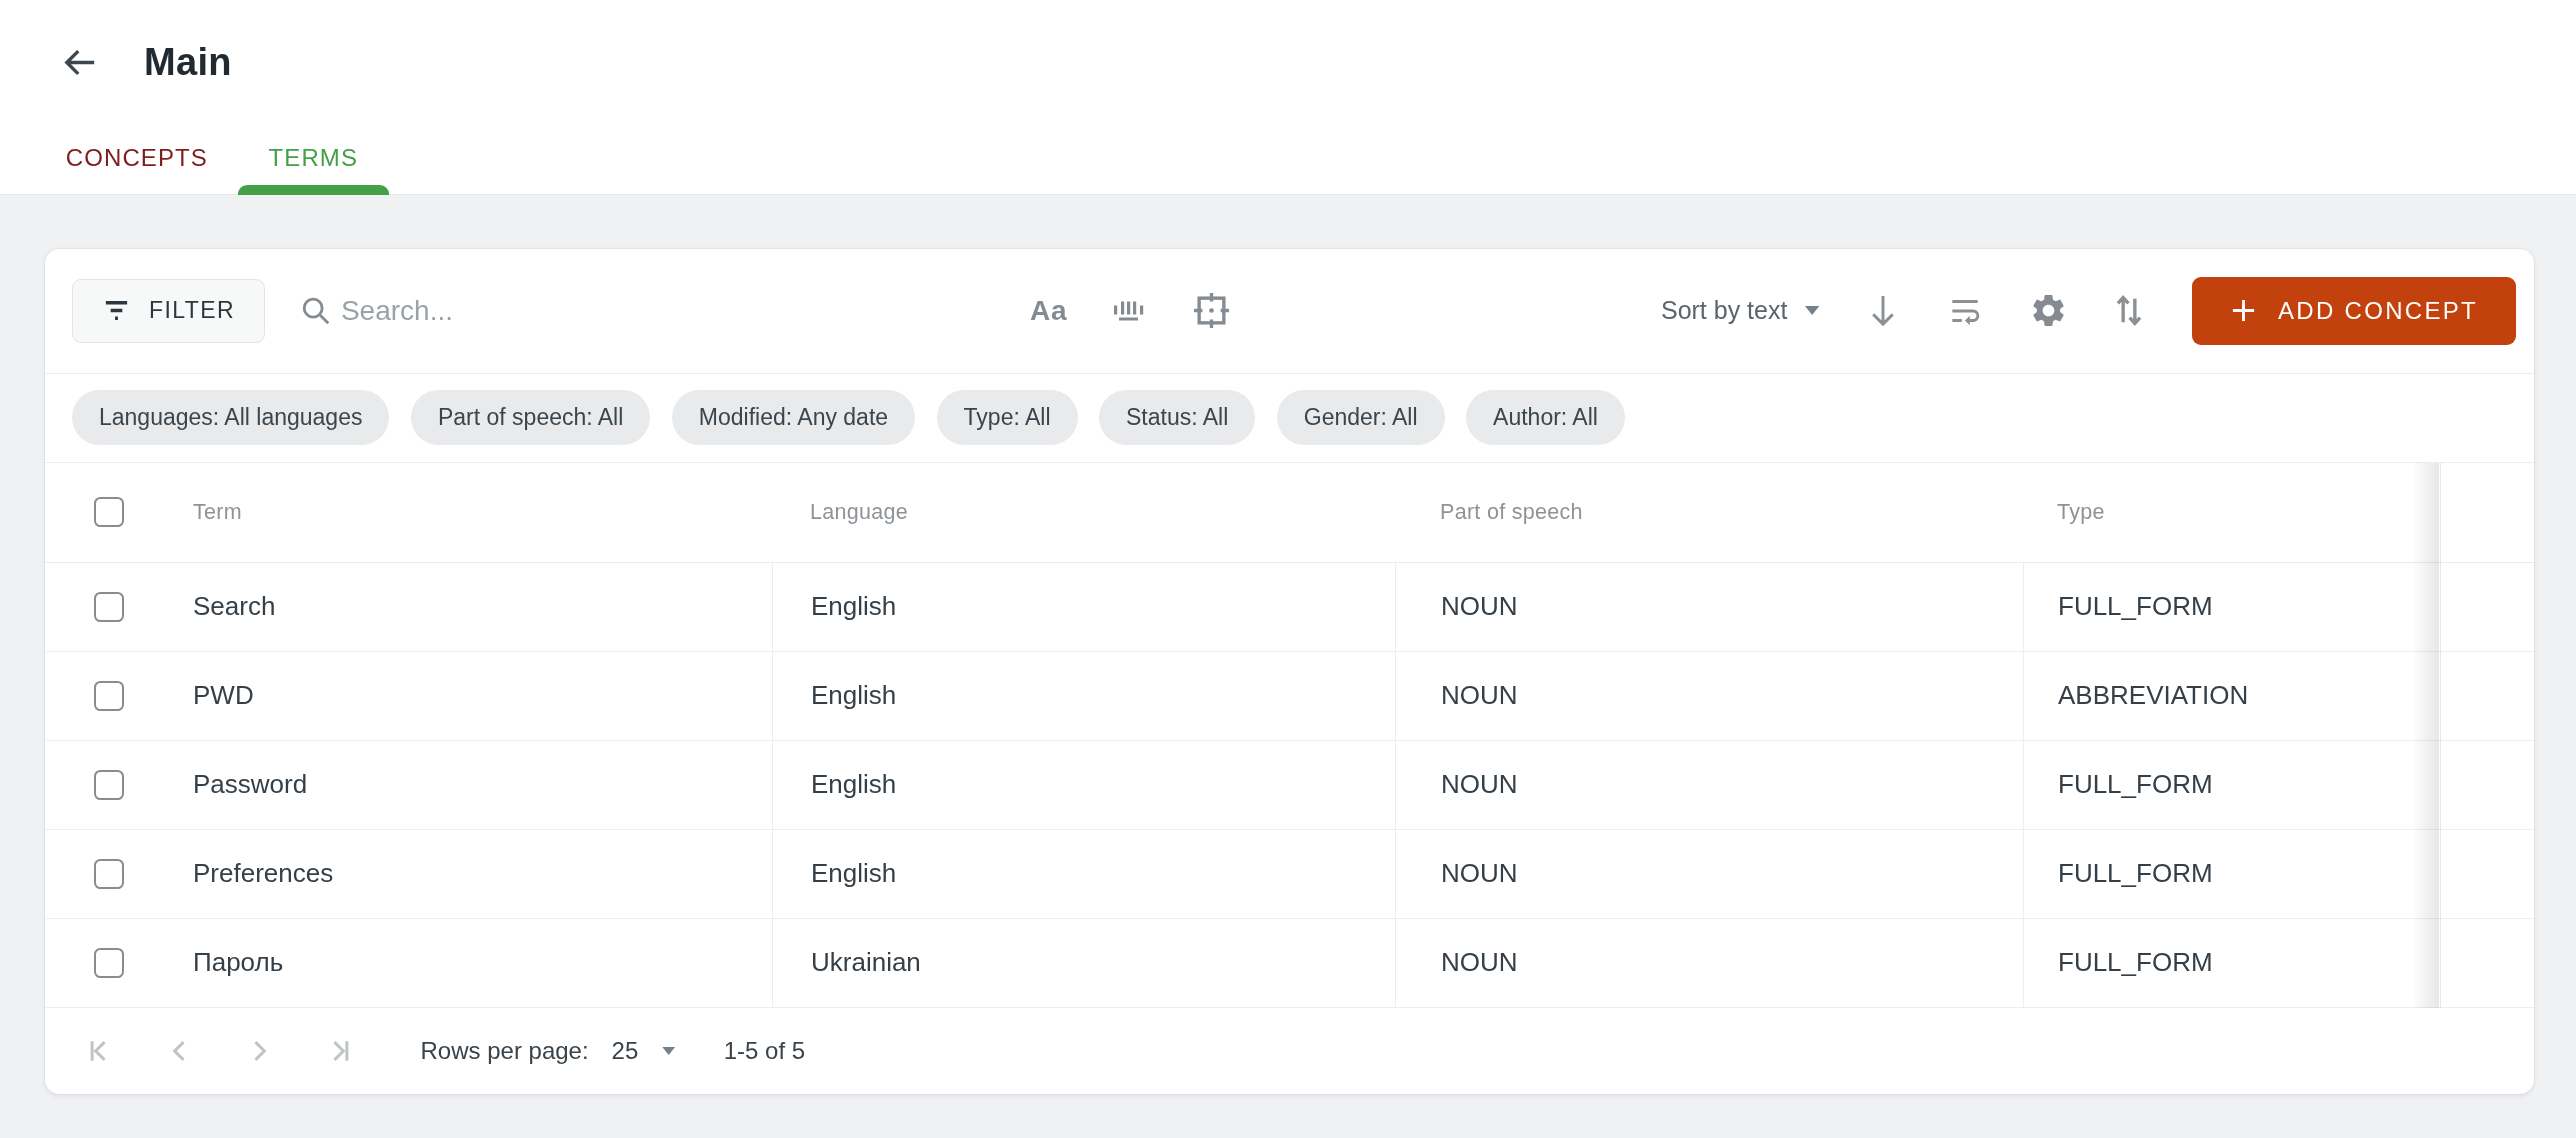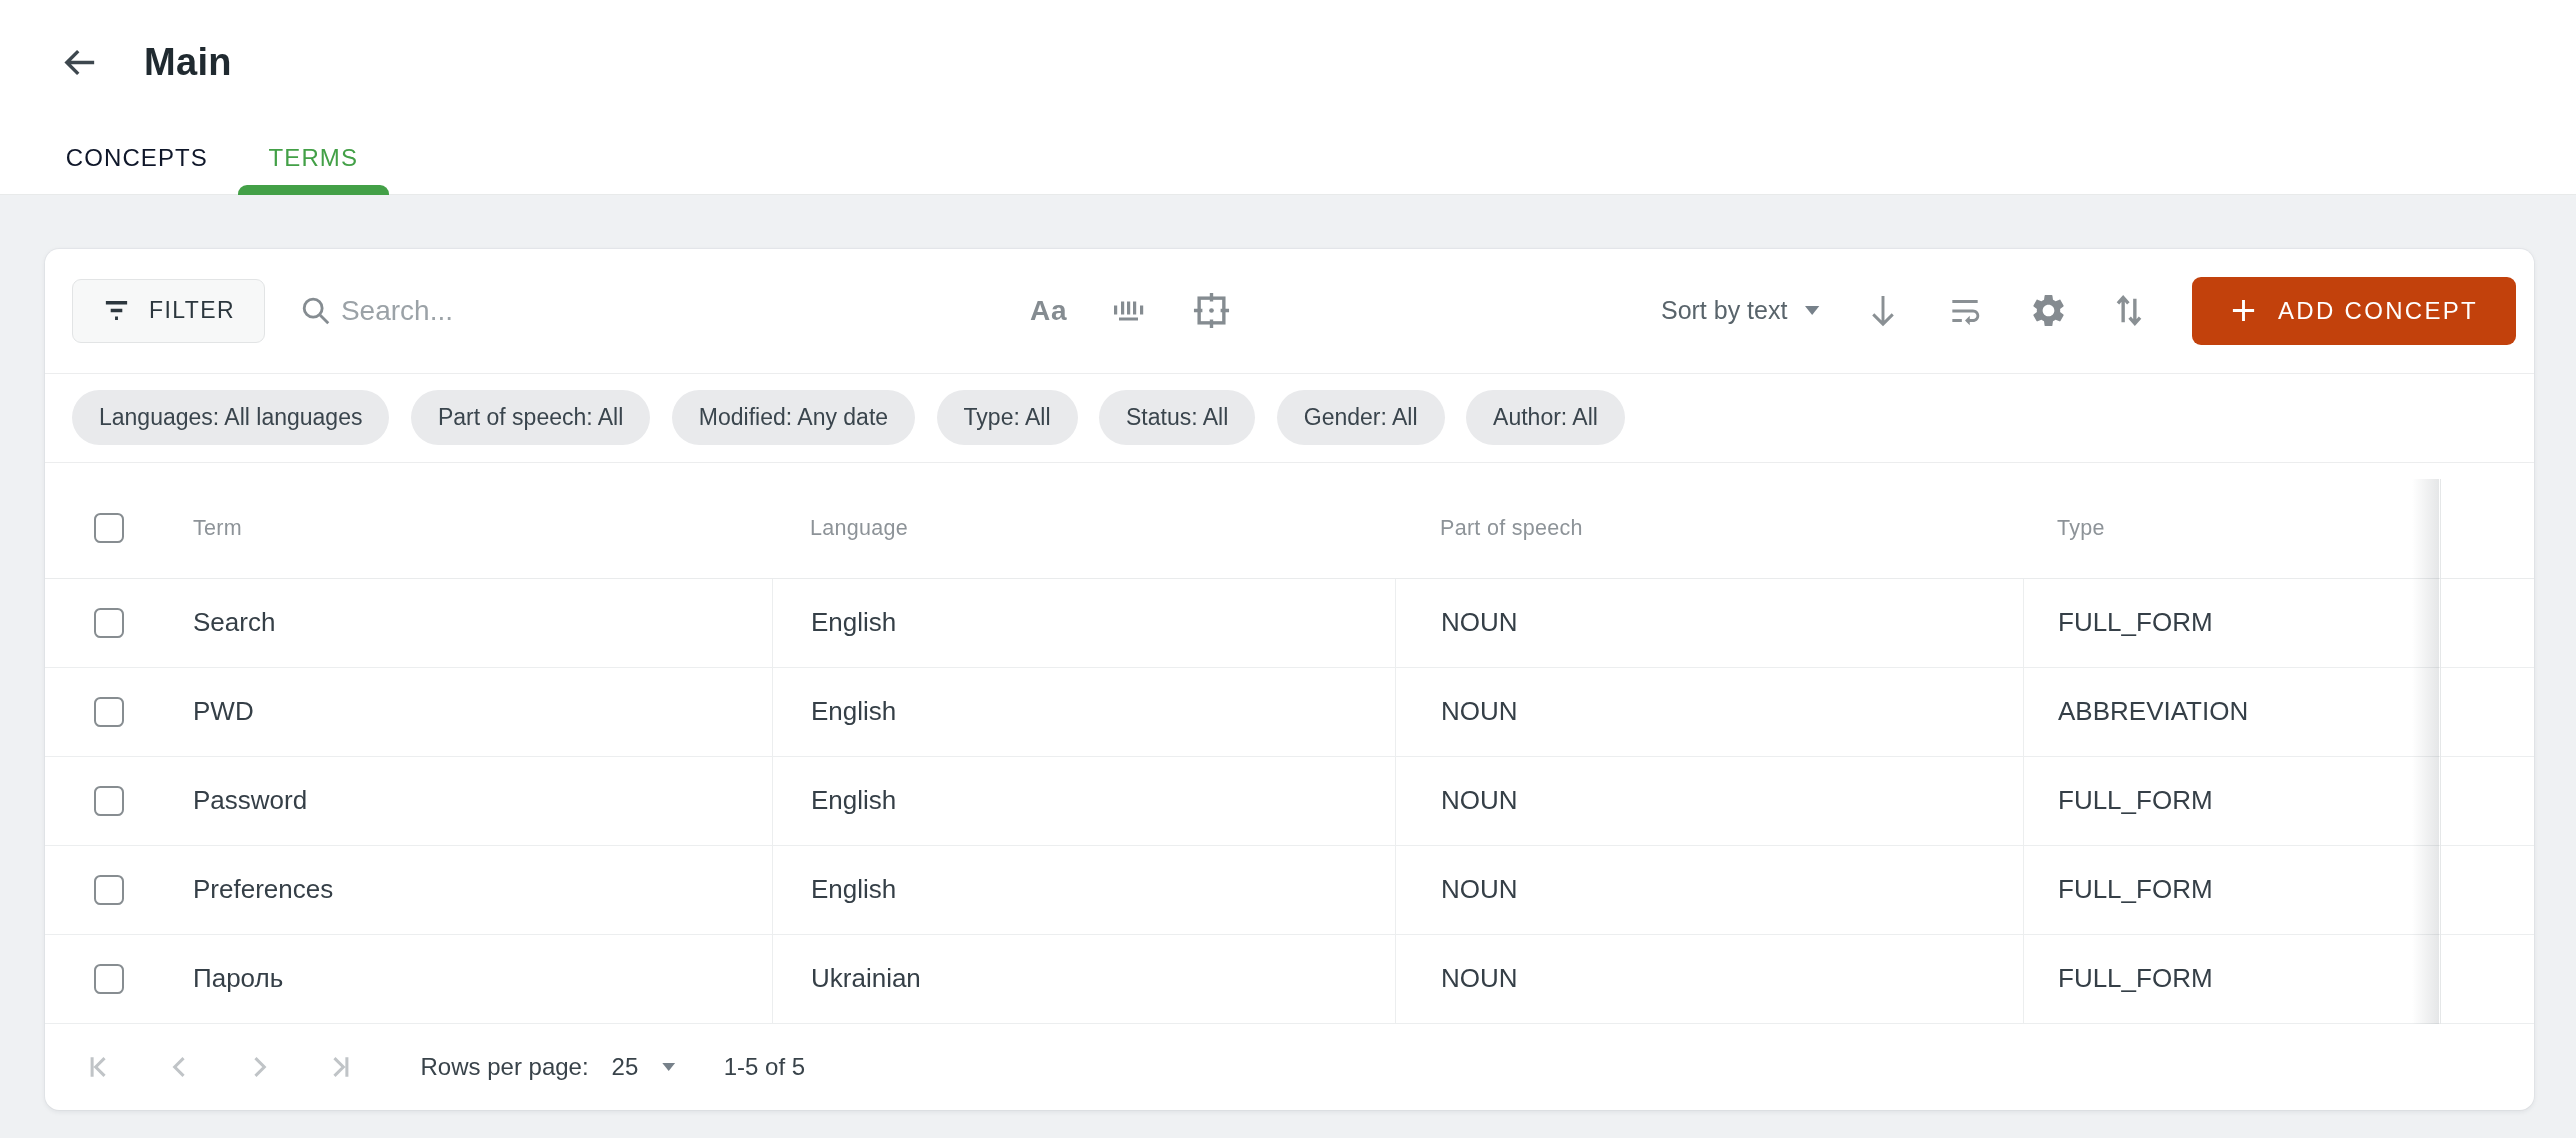--- a/index.html
+++ b/index.html
@@ -5,21 +5,21 @@
   * { box-sizing: border-box; margin: 0; padding: 0; }
   html, body { width: 2576px; height: 1139px; overflow: hidden; }
   body { font-family: "Liberation Sans", "DejaVu Sans", sans-serif; background: #eff1f3; color: #353f47; }
 
   
   .page-header { background: #fff; border-bottom: 1.8px solid #e8eaea; }
   .title-row { display: flex; align-items: center; padding: 36px 0 0 55px; height: 89px; }
   .back-btn { background: none; border: none; width: 50px; height: 50px; display: flex; align-items: center; justify-content: center; cursor: pointer; }
   .page-title { font-size: 38px; font-weight: 700; color: #202a30; margin-left: 39px; letter-spacing: 0.3px; }
   .tabs { display: flex; gap: 57px; padding-left: 64px; margin-top: 32px; }
-  .tab { position: relative; padding: 23px 1.8px 21.5px; font-size: 24px; font-weight: 500; letter-spacing: 1.1px; color: #0f172a; cursor: pointer; }
+  .tab { position: relative; padding: 23px 1.8px 21.5px; font-size: 24px; font-weight: 500; letter-spacing: 1.1px; color: #7f1d1d; cursor: pointer; }
   .tab.active { color: #43a047; }
   .tab.active::after { content: ""; position: absolute; left: -29px; right: -29px; bottom: -1.8px; height: 10.7px;
       background: #43a047; border-radius: 9px 9px 0 0; }
 
   
   .content { padding: 54px 42px 0 45px; }
   .card { background: #fff; border-radius: 14.3px; box-shadow: 0 1.8px 5.4px rgba(30,40,50,0.08), 0 0 0 0.9px rgba(30,40,50,0.03); }
 
   
   .toolbar { height: 125px; display: flex; align-items: center; padding: 0 18px 0 27px; border-bottom: 1.8px solid #ecedee; }
@@ -41,21 +41,21 @@
       font-weight: 500; letter-spacing: 2.3px; cursor: pointer; }
 
   
   .chips { height: 89px; display: flex; align-items: center; gap: 21.5px; padding: 0 27px; border-bottom: 1.8px solid #ecedee; }
   .chip { height: 55px; display: flex; align-items: center; padding: 0 27px; background: #e9eaec; border-radius: 29px;
       font-size: 23px; color: #3a454d; cursor: pointer; white-space: nowrap; }
 
   
   .table { position: relative; }
   .thead, .trow { display: grid; grid-template-columns: 85px 642px 623px 628px 417px 1fr; align-items: center; }
-  .thead { height: 100px; border-bottom: 1.8px solid #e9ebec; margin-top: 16px; }
+  .thead { height: 100px; border-bottom: 1.8px solid #e9ebec; }
   .trow { height: 89px; border-bottom: 1.8px solid #eceeef; cursor: pointer; }
   .cell { height: 100%; display: flex; align-items: center; }
   .th { font-size: 21.5px; color: #8d9398; letter-spacing: 0.3px; }
   .td { font-size: 26px; color: #353f47; }
   .c-cb { padding-left: 49px; }
   .c-term { padding-left: 63px; }
   .c-lang { padding-left: 38px; }
   .c-pos  { padding-left: 45px; }
   .c-type { padding-left: 34px; }
   .trow .c-lang, .trow .c-pos, .trow .c-type { border-left: 1.8px solid #eceeef; }

